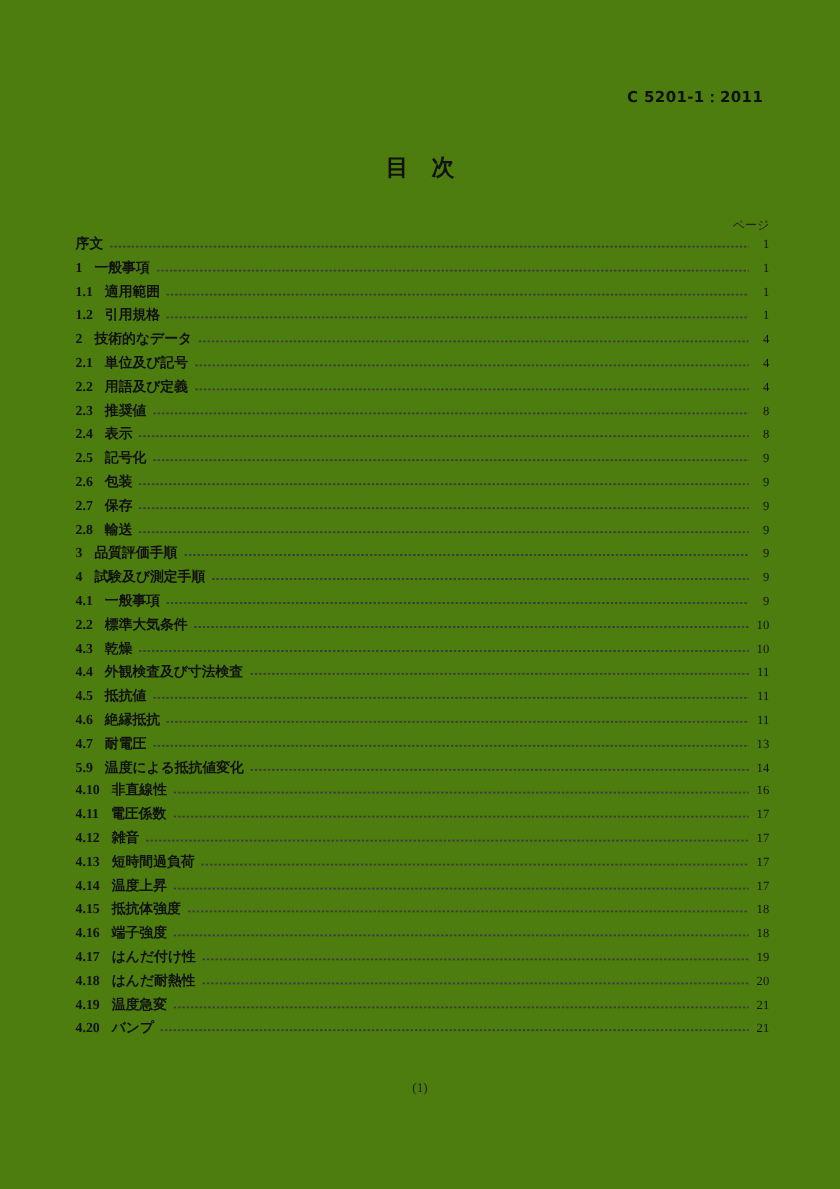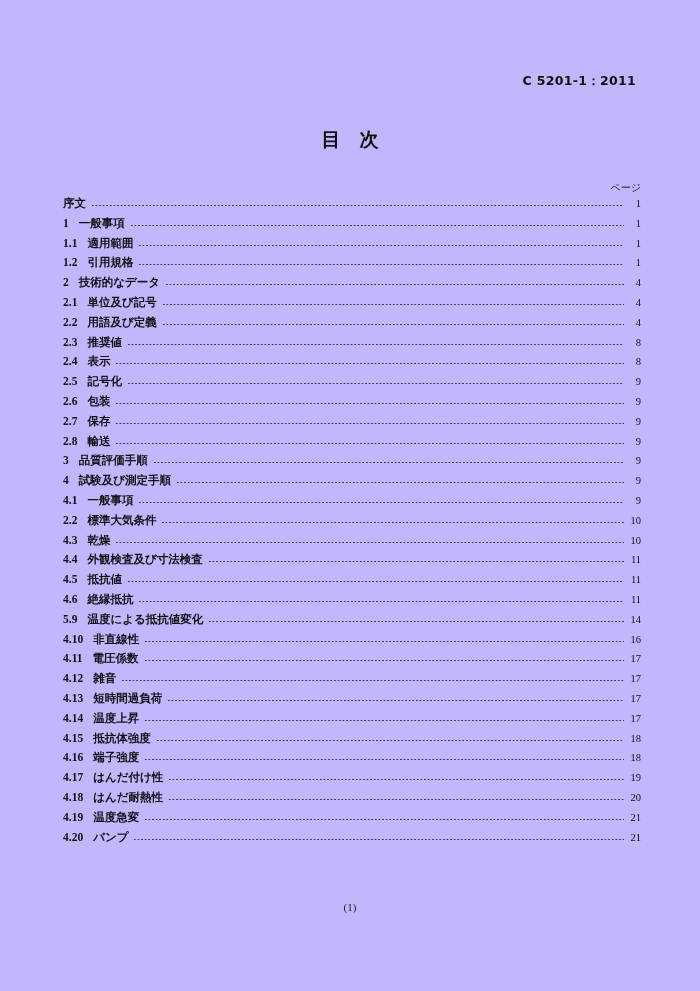--- a/index.html
+++ b/index.html
@@ -1,20 +1,20 @@
 <!DOCTYPE html>
 <html><head>
 <meta charset="utf-8">
 <style>
   html,body { margin:0; padding:0; background:#ffffff; }
   .page {
     position:relative;
     width:700px;
     height:991px;
-    background:#c4b5fd;
+    background:#4d7c0f;
     color:#111111;
     font-family:"DejaVu Sans", sans-serif;
     overflow:hidden;
   }
   .doc-number {
     position:absolute;
     top:73px;
     right:64px;
     font-size:12.5px;
     font-weight:bold;
@@ -240,20 +240,26 @@
     <span class="pg">11</span>
   </div>
 
   <div class="toc-row">
     <span class="num">4.6</span>
     <span class="label">絶縁抵抗</span>
     <span class="leader"></span>
     <span class="pg">11</span>
   </div>
 
+  <div class="toc-row">
+    <span class="num">4.7</span>
+    <span class="label">耐電圧</span>
+    <span class="leader"></span>
+    <span class="pg">13</span>
+  </div>
 
   <div class="toc-row">
     <span class="num">5.9</span>
     <span class="label">温度による抵抗値変化</span>
     <span class="leader"></span>
     <span class="pg">14</span>
   </div>
 
 
   <div class="toc-row">

